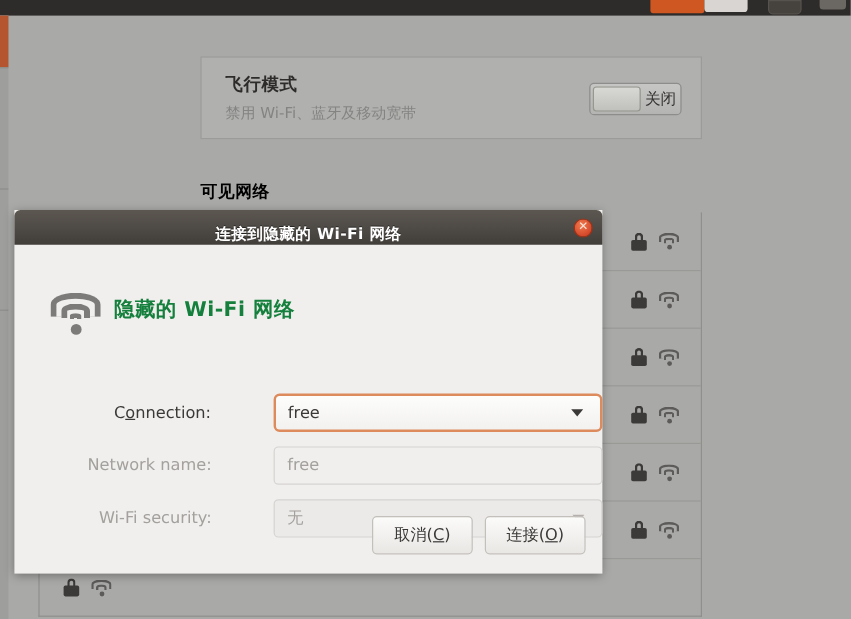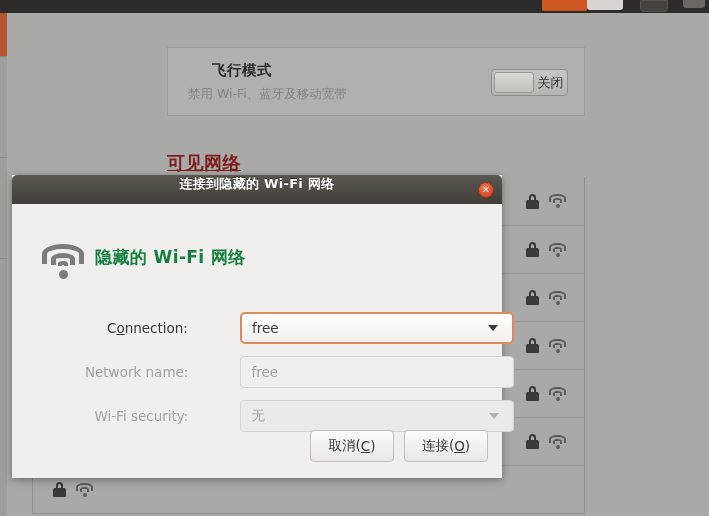--- a/index.html
+++ b/index.html
@@ -49,21 +49,20 @@
 
   
   .airplane-panel {
     position: absolute; top: 47px; left: 167px; width: 418px; height: 69px;
     background: #b0b0ae; border: 1px solid #9b9b99;
   }
   .airplane-title {
     position: absolute; top: 13px; left: 20px;
     font-size: 14.5px; font-weight: bold; color: #2e2c2b;
     letter-spacing: .5px;
-    margin-left: 24px;
   }
   .airplane-sub {
     position: absolute; top: 38px; left: 20px;
     font-size: 12.5px; color: #848482;
   }
   .toggle {
     position: absolute; top: 21px; right: 16px;
     width: 77px; height: 27px;
     border: 1px solid #8d8d8b; border-radius: 4px;
     background: linear-gradient(to bottom, #c6c6c4, #b4b4b2);
@@ -74,21 +73,21 @@
     border: 1px solid #97978f; border-radius: 3px;
     background: linear-gradient(to bottom, #d8d8d4, #c0c0bc);
   }
   .toggle-label {
     flex: 1; display: flex; align-items: center; justify-content: center;
     font-size: 13px; color: #353331;
   }
 
   .section-heading {
     position: absolute; top: 151px; left: 167px;
-    font-size: 18px; font-weight: bold; color: #7f1d1d; letter-spacing: .5px; text-decoration: underline;
+    font-size: 14px; font-weight: bold; color: #000000; letter-spacing: .5px;
   }
 
   
   .netlist {
     position: absolute; top: 177px; left: 32px; width: 553px;
     border: 1px solid #8f8f8d; border-top: none;
     background: #a9a9a7;
   }
   .net-row {
     position: relative; height: 48px;
@@ -129,21 +128,21 @@
   #dialog {
     position: absolute; top: 175px; left: 12px;
     width: 490px; height: 303px;
     background: #f0efed;
     box-shadow: 0 2px 8px rgba(0,0,0,.35);
   }
   .dlg-titlebar {
     position: relative; height: 29px;
     background: linear-gradient(to bottom, #5c5751, #413e3a);
     border-radius: 5px 5px 0 0;
-    display: flex; align-items: flex-start; justify-content: center;
+    display: flex; align-items: flex-end; justify-content: center;
   }
   .dlg-title {
     font-size: 13px; font-weight: bold; color: #ffffff;
     text-shadow: 0 -1px 0 rgba(0,0,0,.5);
     letter-spacing: .3px;
   }
   .dlg-close {
     position: absolute; right: 8px; top: 7px;
     width: 16px; height: 16px; border-radius: 50%;
     background: radial-gradient(circle at 40% 33%, #f07a4e, #d4472a 72%);
@@ -173,21 +172,21 @@
   .dlg-heading {
     position: absolute; left: 83px; top: 42px;
     font-size: 17px; font-weight: bold; color: #15803d;
     letter-spacing: .4px;
   }
   .dlg-desc {
     position: absolute; left: 83px; top: 85px;
     font-size: 13.5px; color: #4e4c4a;
   }
 
-  .form { position: absolute; left: 0; top: 102px; width: 100%; margin-left: 12px; }
+  .form { position: absolute; left: 0; top: 118px; width: 100%; }
   .form-row {
     position: relative; height: 44px;
     display: flex; align-items: center;
   }
   .form-label {
     width: 180px; text-align: right; padding-right: 12px;
     font-size: 13.5px; color: #3b3937;
   }
   .form-label.disabled { color: #a3a09d; padding-left: 31px; }
   .form-label u { text-decoration: underline; }

